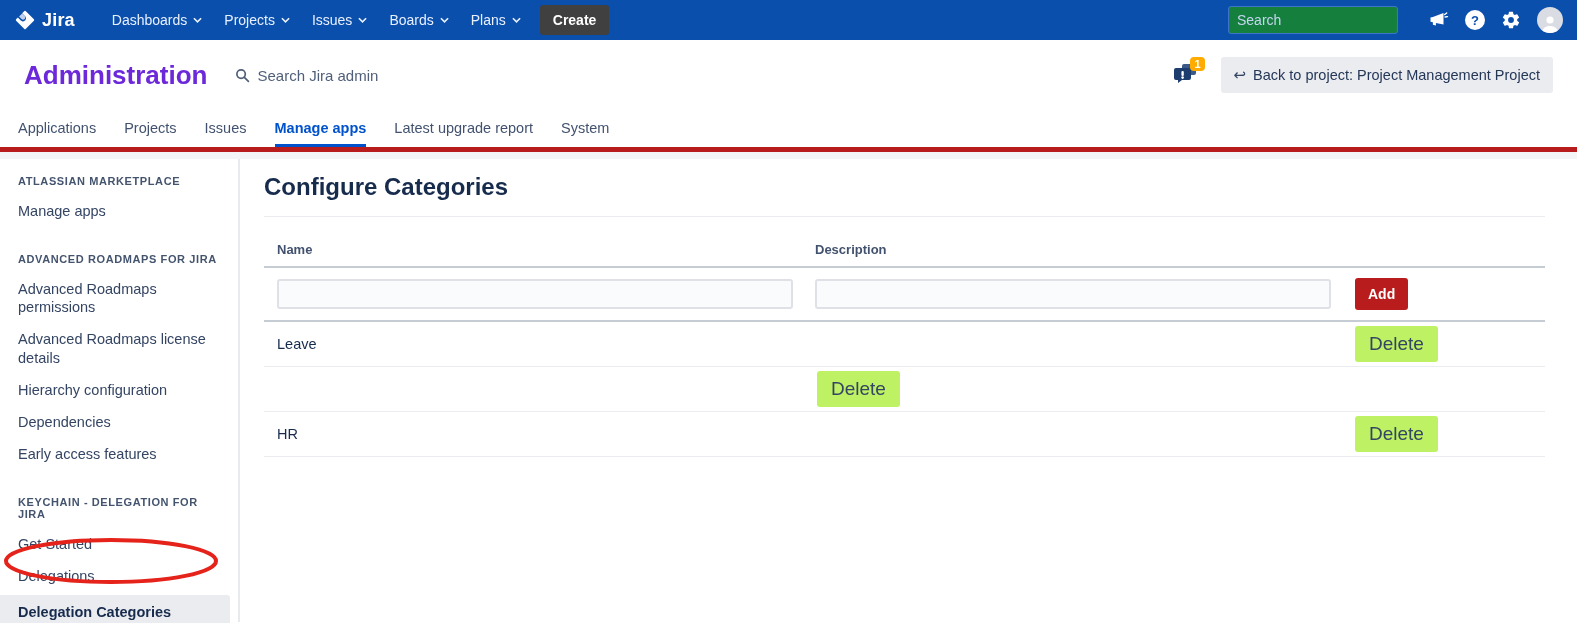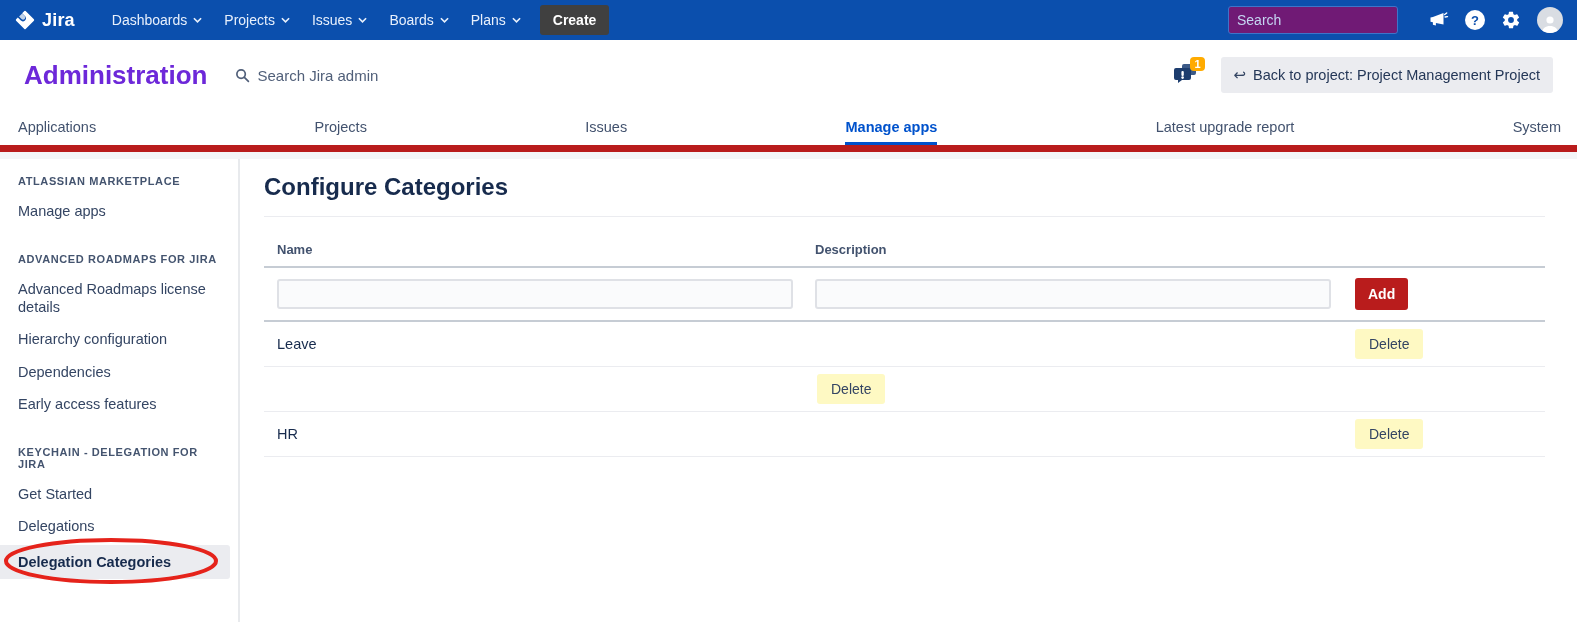--- a/index.html
+++ b/index.html
@@ -8,21 +8,21 @@
 
   
   .topnav { height:40px; background:#0b4fad; display:flex; align-items:center; padding:0 14px; }
   .brand { display:flex; align-items:center; gap:6px; margin-right:26px; cursor:pointer; }
   .brand-name { color:#fff; font-size:18px; font-weight:bold; letter-spacing:.2px; }
   .nav-item { color:#e8f0fc; font-size:14px; padding:0 11px; height:40px; display:flex; align-items:center; gap:6px; cursor:pointer; }
   .chev { width:9px; height:6px; }
   .create-btn { background:#404040; color:#fff; font-size:14px; font-weight:bold; border:none;
                 border-radius:3px; padding:7px 13px; margin-left:8px; cursor:pointer; }
   .nav-spacer { flex:1; }
-  .nav-search { width:170px; height:28px; background:#701a75; border:1px solid #3e74c9; border-radius:3px;
+  .nav-search { width:170px; height:28px; background:#15803d; border:1px solid #3e74c9; border-radius:3px;
                 display:flex; align-items:center; padding:0 8px; margin-right:14px; }
   .nav-search input { flex:1; background:transparent; border:none; outline:none; color:#fff; font-size:14px;
                       font-family:"Liberation Sans", sans-serif; }
   .nav-search input::placeholder { color:#c5d6f2; }
   .nav-icon { margin-left:16px; display:flex; align-items:center; cursor:pointer; }
   .help-circle { width:20px; height:20px; border-radius:50%; background:#fff; color:#0b4fad;
                  font-size:13px; font-weight:bold; display:flex; align-items:center; justify-content:center; }
   .avatar { width:26px; height:26px; border-radius:50%; background:#d9dde3; display:flex; align-items:flex-end;
             justify-content:center; overflow:hidden; }
 
@@ -33,21 +33,21 @@
   .admin-right { margin-left:auto; display:flex; align-items:center; gap:18px; }
   .notif { position:relative; cursor:pointer; width:30px; height:28px; }
   .notif-badge { position:absolute; top:-4px; right:-2px; background:#ffab00; color:#fff; font-size:11px;
                  font-weight:bold; border-radius:4px; padding:1px 4px; line-height:12px; }
   .back-btn { background:#ebecf0; border:none; border-radius:3px; color:#243757; font-size:14.5px;
               padding:9px 13px; display:flex; align-items:center; gap:7px; cursor:pointer;
               font-family:"Liberation Sans", sans-serif; }
   .back-arrow { font-size:15px; color:#344563; }
 
   
-  .tabbar { display:flex; gap:28px; padding:0 16px 0 18px; border-bottom:7px solid #b91c1c; height:42px;justify-content:space-between; }
+  .tabbar { display:flex; gap:28px; padding:0 16px 0 18px; border-bottom:5px solid #b91c1c; height:42px; }
   .tab { font-size:14.5px; color:#42526e; display:flex; align-items:center; cursor:pointer;
          border-bottom:3px solid transparent; padding-top:2px; }
   .tab.active { color:#0052cc; font-weight:bold; border-bottom-color:#0052cc; }
   .tab-band { height:7px; background:#f4f5f7; }
 
   
   .page-body { display:flex; height:463px; }
   .sidebar { width:240px; border-right:2px solid #e8eaed; padding:14px 14px 0 18px; position:relative; }
   .side-section { margin-bottom:26px; }
   .side-header { font-size:11px; font-weight:bold; color:#44546f; letter-spacing:.6px; margin:2px 0 8px; }
@@ -66,21 +66,21 @@
   .col-action { flex:1; }
   .input-row { display:flex; align-items:center; padding:10px 0 10px 13px; border-bottom:2px solid #c6ccd4; }
   .cat-input { height:30px; background:#fafbfc; border:2px solid #dfe1e6; border-radius:3px; outline:none;
                font-size:14px; color:#172b4d; padding:0 8px; font-family:"Liberation Sans", sans-serif; }
   .cat-input.name { width:516px; }
   .cat-input.desc { width:516px; }
   .add-btn { background:#b91c1c; color:#fff; border:none; border-radius:3px; font-size:14px; font-weight:bold;
              padding:8px 13px; cursor:pointer; font-family:"Liberation Sans", sans-serif; }
   .trow { display:flex; align-items:center; padding:7px 0 7px 13px; border-bottom:1px solid #ebecf0; height:45px; }
   .td-name { font-size:14.5px; color:#172b4d; }
-  .del-btn { background:#fef9c3; color:#344563; border:none; border-radius:3px; font-size:14px;
+  .del-btn { background:#bef264; color:#344563; border:none; border-radius:3px; font-size:19px;
              padding:7px 14px; cursor:pointer; font-family:"Liberation Sans", sans-serif; }
 </style>
 </head>
 <body>
 
 <div class="topnav">
   <div class="brand">
     <span style="display:flex;">
       <svg width="22" height="22" viewBox="0 0 24 24">
         <path fill="#fff" d="M21.7 11.3 12.7 2.3a1 1 0 0 0-1.4 0L8.9 4.7l3 3a3.4 3.4 0 0 1 .1 4.8 3.4 3.4 0 0 1-4.8-.1l-3-3-1.9 1.9a1 1 0 0 0 0 1.4l9 9a1 1 0 0 0 1.4 0l9-9a1 1 0 0 0 0-1.4z"></path>
@@ -202,20 +202,21 @@
 <div class="page-body">
 
   <div class="sidebar">
     <div class="side-section">
       <div class="side-header">ATLASSIAN MARKETPLACE</div>
       <div class="side-item">Manage apps</div>
     </div>
 
     <div class="side-section">
       <div class="side-header">ADVANCED ROADMAPS FOR JIRA</div>
+      <div class="side-item">Advanced Roadmaps permissions</div>
       <div class="side-item">Advanced Roadmaps license details</div>
       <div class="side-item">Hierarchy configuration</div>
       <div class="side-item">Dependencies</div>
       <div class="side-item">Early access features</div>
     </div>
 
     <div class="side-section">
       <div class="side-header">KEYCHAIN - DELEGATION FOR JIRA</div>
       <div class="side-item">Get Started</div>
       <div class="side-item">Delegations</div>

